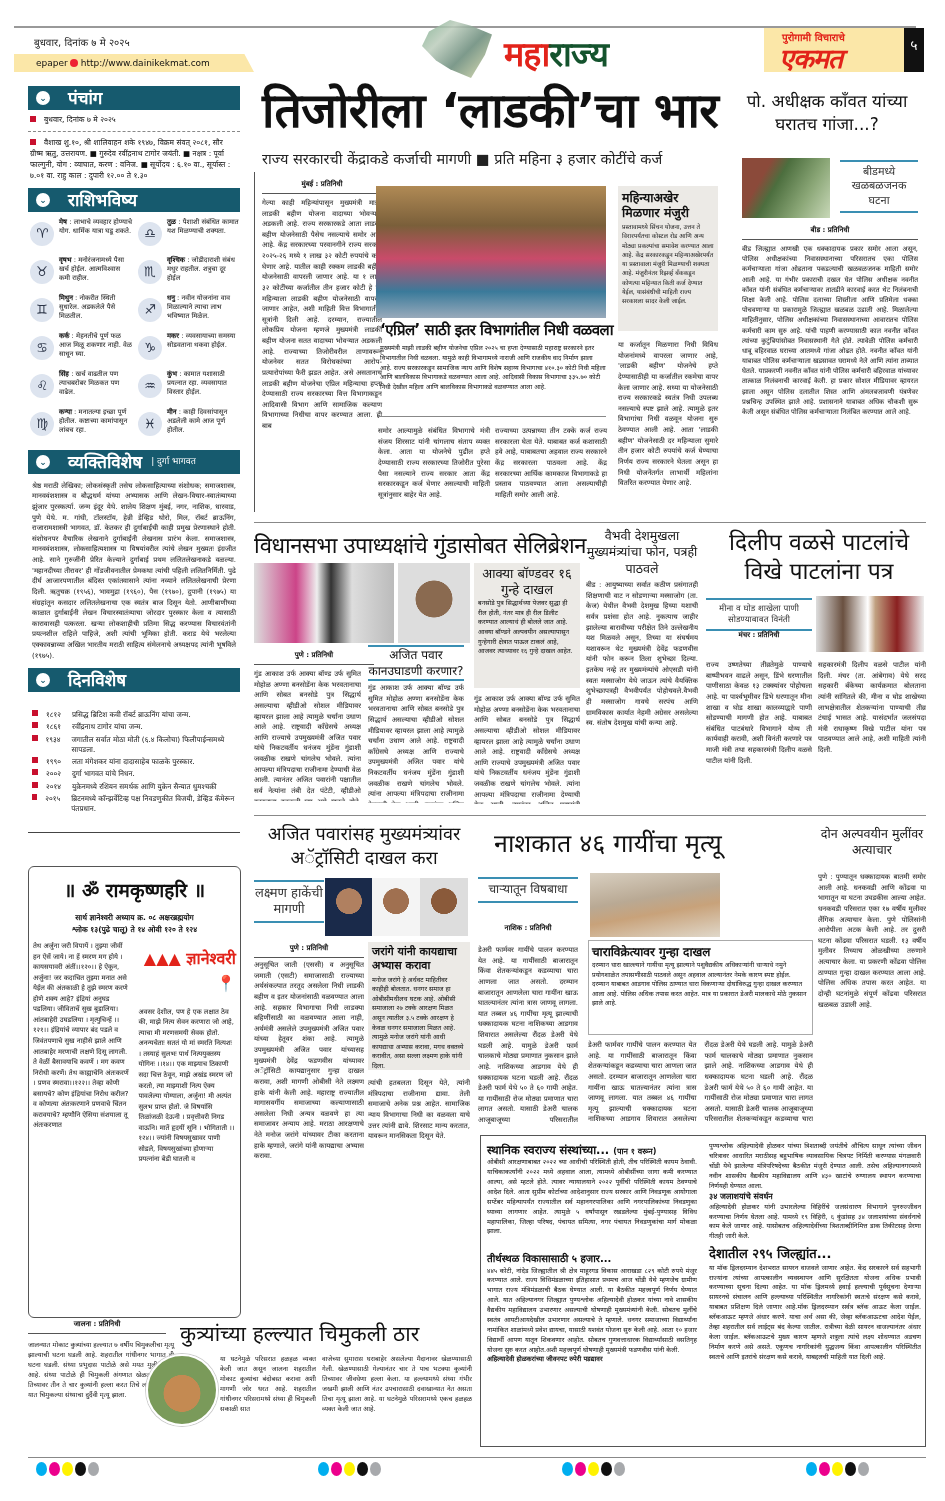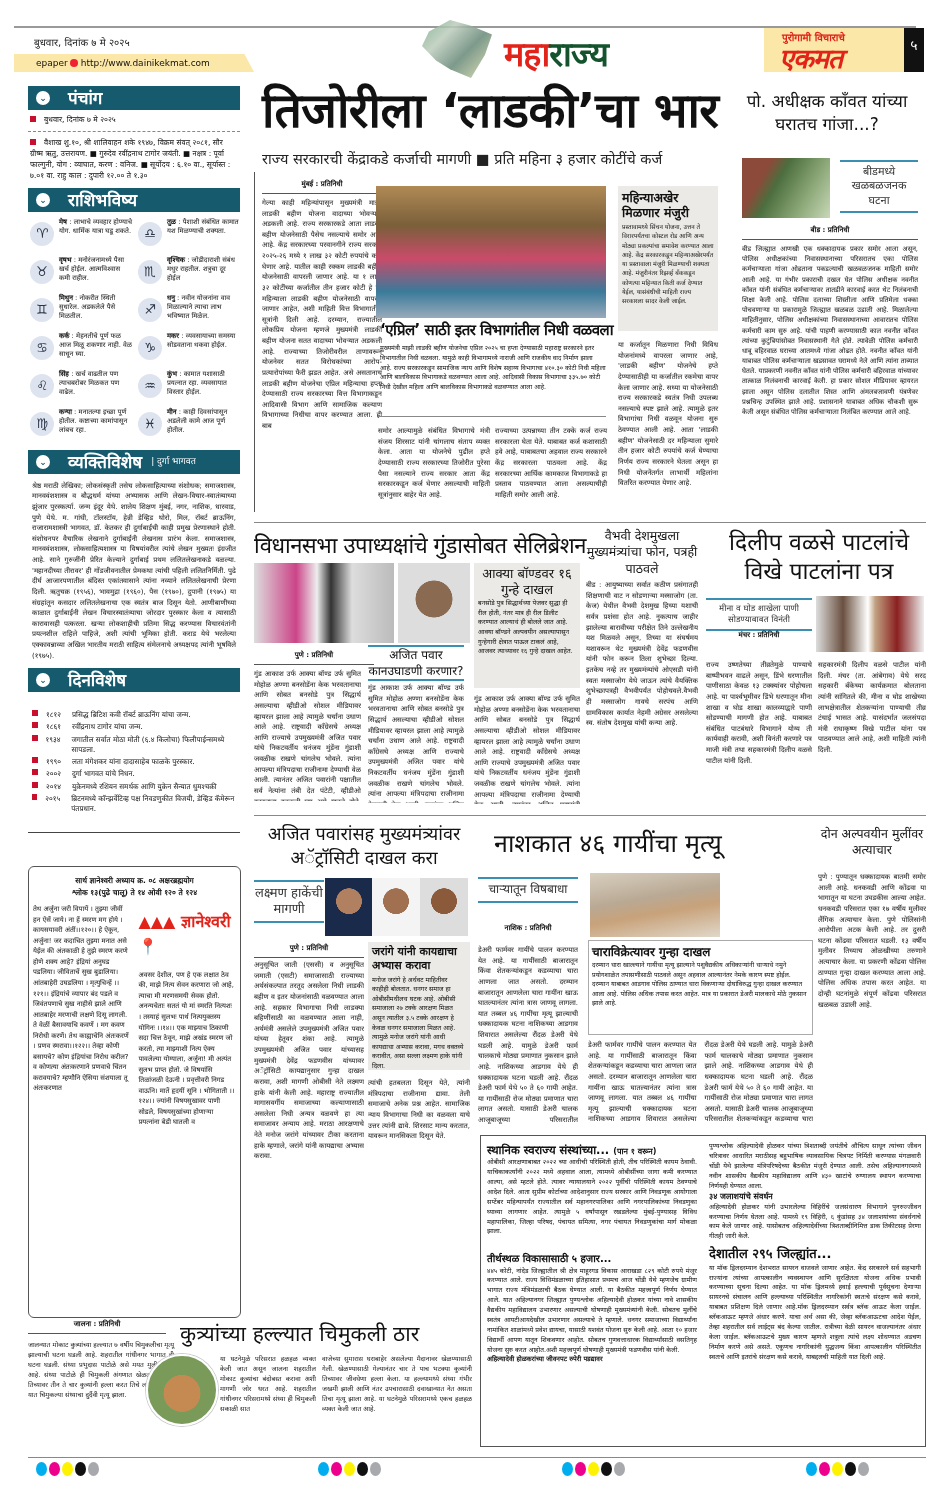--- a/index.html
+++ b/index.html
@@ -30,21 +30,21 @@
 .rashi-ic{flex:0 0 24px;height:24px;border-radius:50%;background:#dde4ef;margin:4px 5px 0 2px;color:#2a3346;font-size:13px;text-align:center;line-height:24px}
 .rashi-item b{font-weight:bold}
 .vyakti{padding:7px 4px;font-size:7px;line-height:1.52;text-align:justify}
 .dinv li{list-style:none;display:flex;font-size:7.2px;padding:1px 0}
 .dinv .yr{width:26px;flex:0 0 26px}
 
 .rk-box{left:28px;top:866px;width:213px;height:452px;border:1px solid #555;border-radius:6px}
 .rk-title{font-size:19px;text-align:center;font-weight:bold;margin-top:10px}
 .rk-sub{font-size:7.5px;text-align:center;font-weight:bold;margin-top:8px;line-height:1.55}
 .rk-cols{display:grid;grid-template-columns:1fr 1fr;column-gap:8px;padding:6px 4px;font-size:6.8px;line-height:1.55}
-.rk-logo{color:#e2231a;font-size:16px;font-weight:bold;text-align:left;margin:6px 0 10px}
+.rk-logo{color:#e2231a;font-size:16px;font-weight:bold;text-align:right;margin:6px 0 10px}
 
 .h1{font-weight:bold;letter-spacing:-0.5px;color:#111}
 .byline{font-size:7px;font-weight:bold;text-align:center;border-bottom:1px solid #555;padding-bottom:3px}
 .txt{font-size:7px;line-height:1.52;text-align:justify}
 .photo{background:#8a7a6a;overflow:hidden}
 .rule{border-top:1px solid #888}
 .greybox{background:#eceae6}
 .box-hd{color:#333;text-align:center;border-top:2px solid #3a8fb3;border-bottom:2px solid #3a8fb3;padding:3px 0}
 
 .dots{display:flex;gap:2px}
@@ -173,20 +173,21 @@
       </li>
     <li>
         <span class="bullet"></span>
         <span class="yr">२०१५</span>
         <span>ब्रिटनमध्ये कॉन्झर्वेटिव्ह पक्ष निवडणुकीत विजयी, डेव्हिड कॅमेरून पंतप्रधान.</span>
       </li>
   </ul>
 </div>
 
 <div class="abs rk-box">
+  <div class="rk-title">॥ ॐ रामकृष्णहरि ॥</div>
   <div class="rk-sub">
       <div>सार्थ ज्ञानेश्वरी अध्याय क्र. ०८ अक्षरब्रह्मयोग</div>
       <div>श्लोक १३(पुढे चालू) ते १४ ओवी १२० ते १२४</div>
     </div>
   <div class="rk-cols">
     <div>तेथ अर्जुना जरी विपायें । तुझ्या जीवीं हन ऐसें जाये। ना हें स्मरण मग होये । कायसयावरी अंतीं।।१२०।। हे ऐकून, अर्जुना! जर कदाचित तुझ्या मनात असे येईल की अंतकाळी हे तुझे स्मरण करणे होणे शक्य आहे? इंद्रियां अनुघड पडलिया। जीविताचें सुख बुडालिया।आंतबाहेरी उघडलिया । मृत्युचिन्हें ।।१२१।। इंद्रियांचे व्यापार बंद पडले व जिवंतपणाचे सुख नाहीसे झाले आणि आतबाहेर मरणाची लक्षणे दिसू लागली. ते वेळीं बैसावयाचि कवणें । मग कवण निरोधी करणें। तेथ काह्याचेनि अंतःकरणें । प्रणव स्मरावा।।१२२।। तेव्हा कोणी बसायचे? कोण इंद्रियांचा निरोध करील? व कोणत्या अंतःकरणाने प्रणवाचे चिंतन करावयाचे? म्हणौनि ऐसिया संशयाला तू अंतःकरणात</div>
     <div>
       <div class="rk-logo">▲▲▲ <span>ज्ञानेश्वरी</span> 📍</div>
       <div>अवसर देशील, पण हे एक लक्षात ठेव की, माझे नित्य सेवन करणारा जो आहे, त्याचा मी मरणसमयी सेवक होतो. अनन्यचेताः सततं यो मां स्मरति नित्यशः । तस्याहं सुलभः पार्थ नित्ययुक्तस्य योगिनः ।।१४।। एक माझ्याच ठिकाणी सदा चित्त ठेवून, माझे अखंड स्मरण जो करतो, त्या माझ्याशी नित्य ऐक्य पावलेल्या योग्याला, अर्जुना! मी अत्यंत सुलभ प्राप्त होतो. जे विषयांसि तिळांजळी देऊनी । प्रवृत्तीवरी निगड वाऊनि। मातें हृदयीं सूनि । भोगिताती ।।१२४।। ज्यांनी विषयसुखावर पाणी सोडले, विषयसुखांच्या होणाऱ्या प्रयत्नांना बेडी घातली व</div>
     </div>

